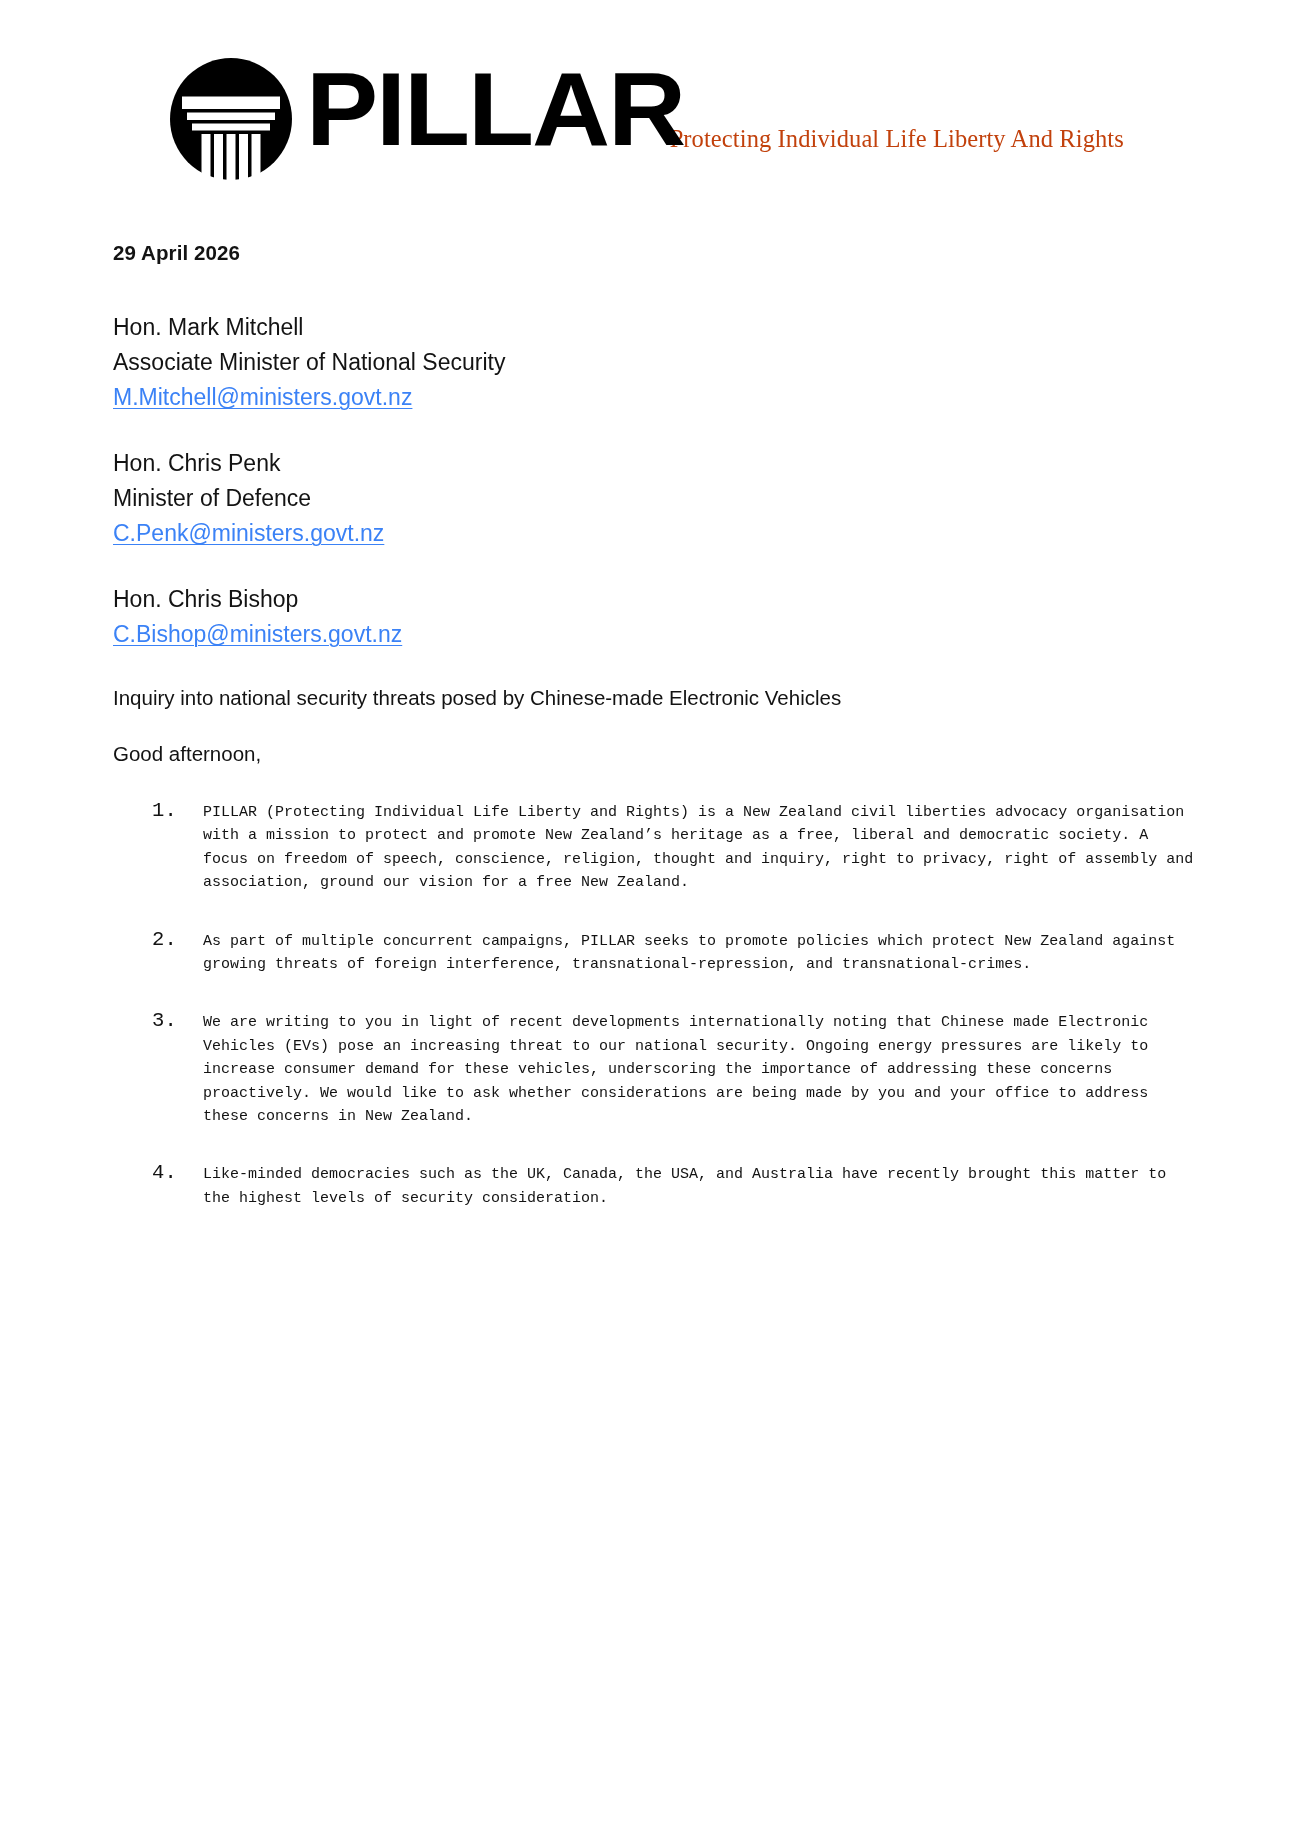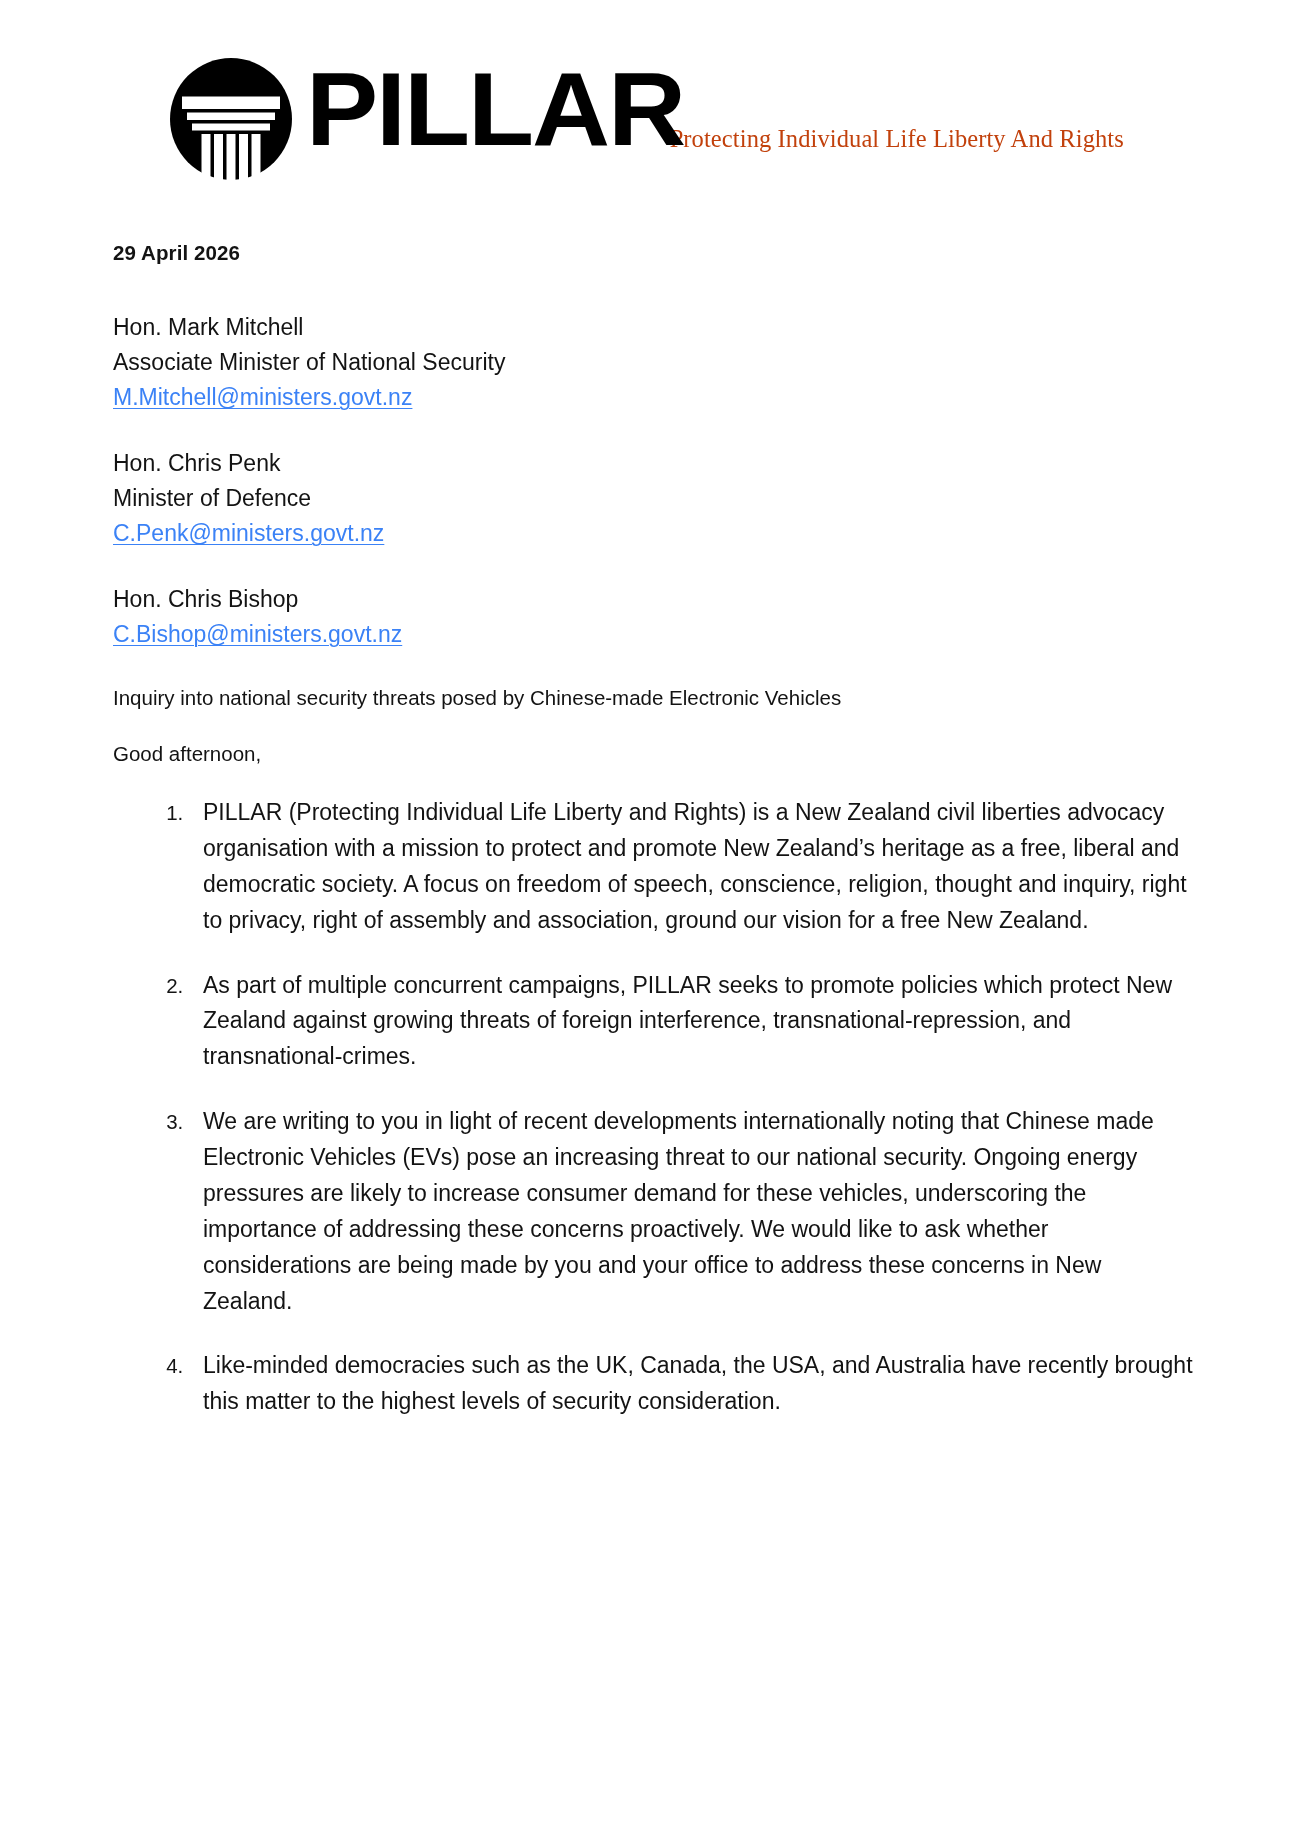--- a/index.html
+++ b/index.html
@@ -101,21 +101,22 @@
     margin: 26px 0 0 0;
     line-height: 1.45;
   }
   .salutation {
     margin: 26px 0 0 0;
     font-size: 20.5px;
   }
   ol.points {
     margin: 26px 0 8px 0;
     padding-left: 76px;
-    font-size: 23px;
+    font-size: 15px;
+    font-family: Liberation Mono, monospace;
   }
   ol.points > li {
     margin-bottom: 29px;
     padding-left: 14px;
     line-height: 1.56;
   }
   ol.points > li:last-child {
     margin-bottom: 0;
   }
   ol.points > li::marker {

